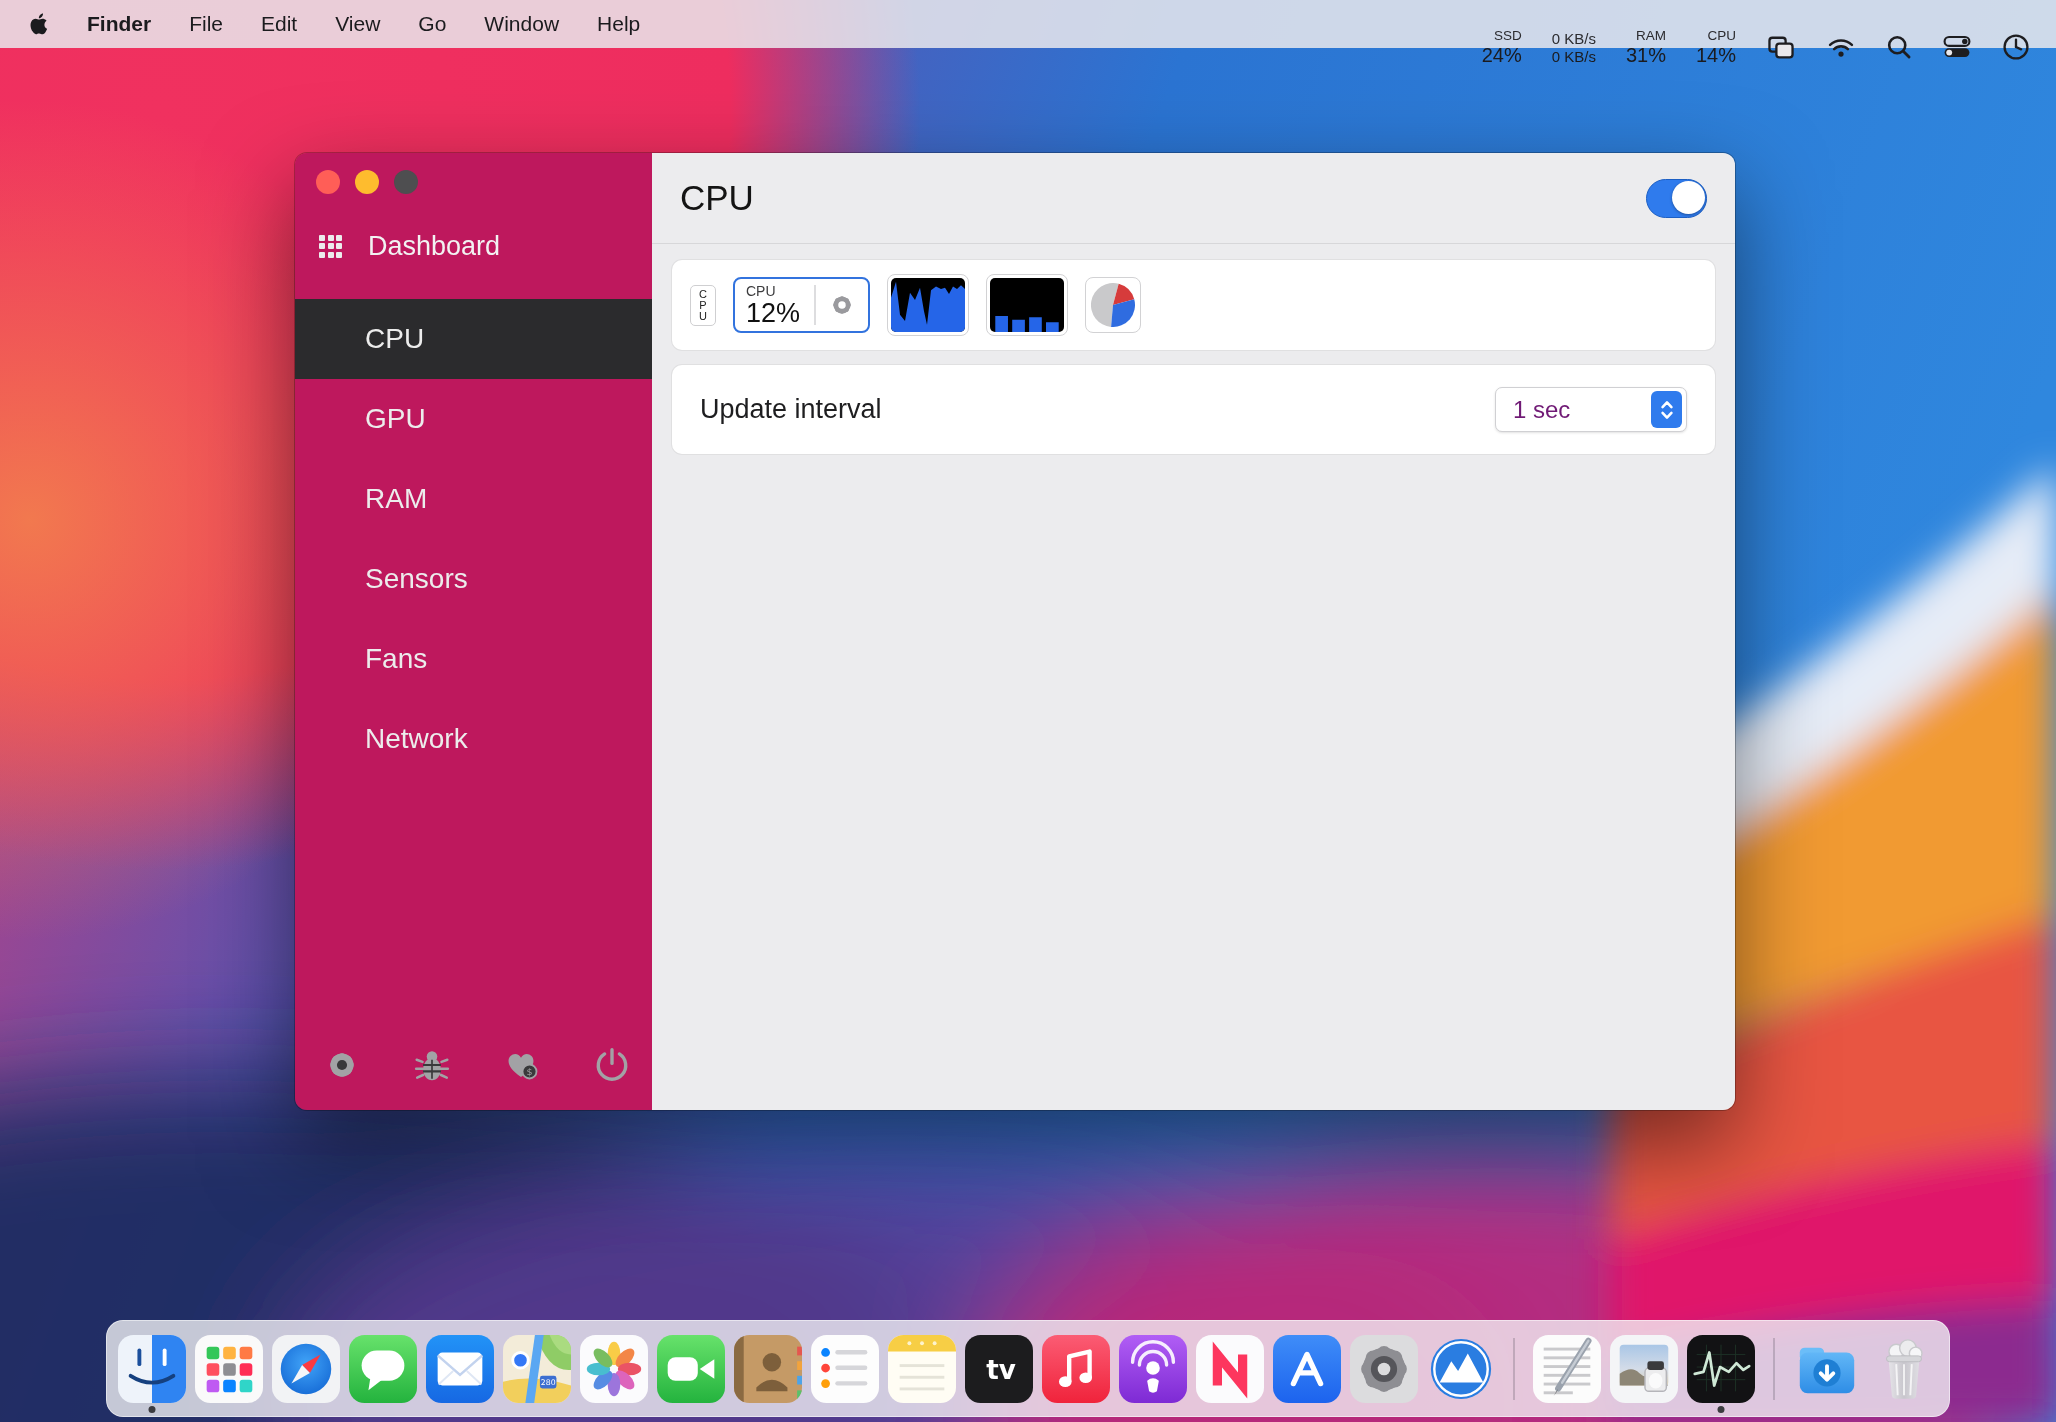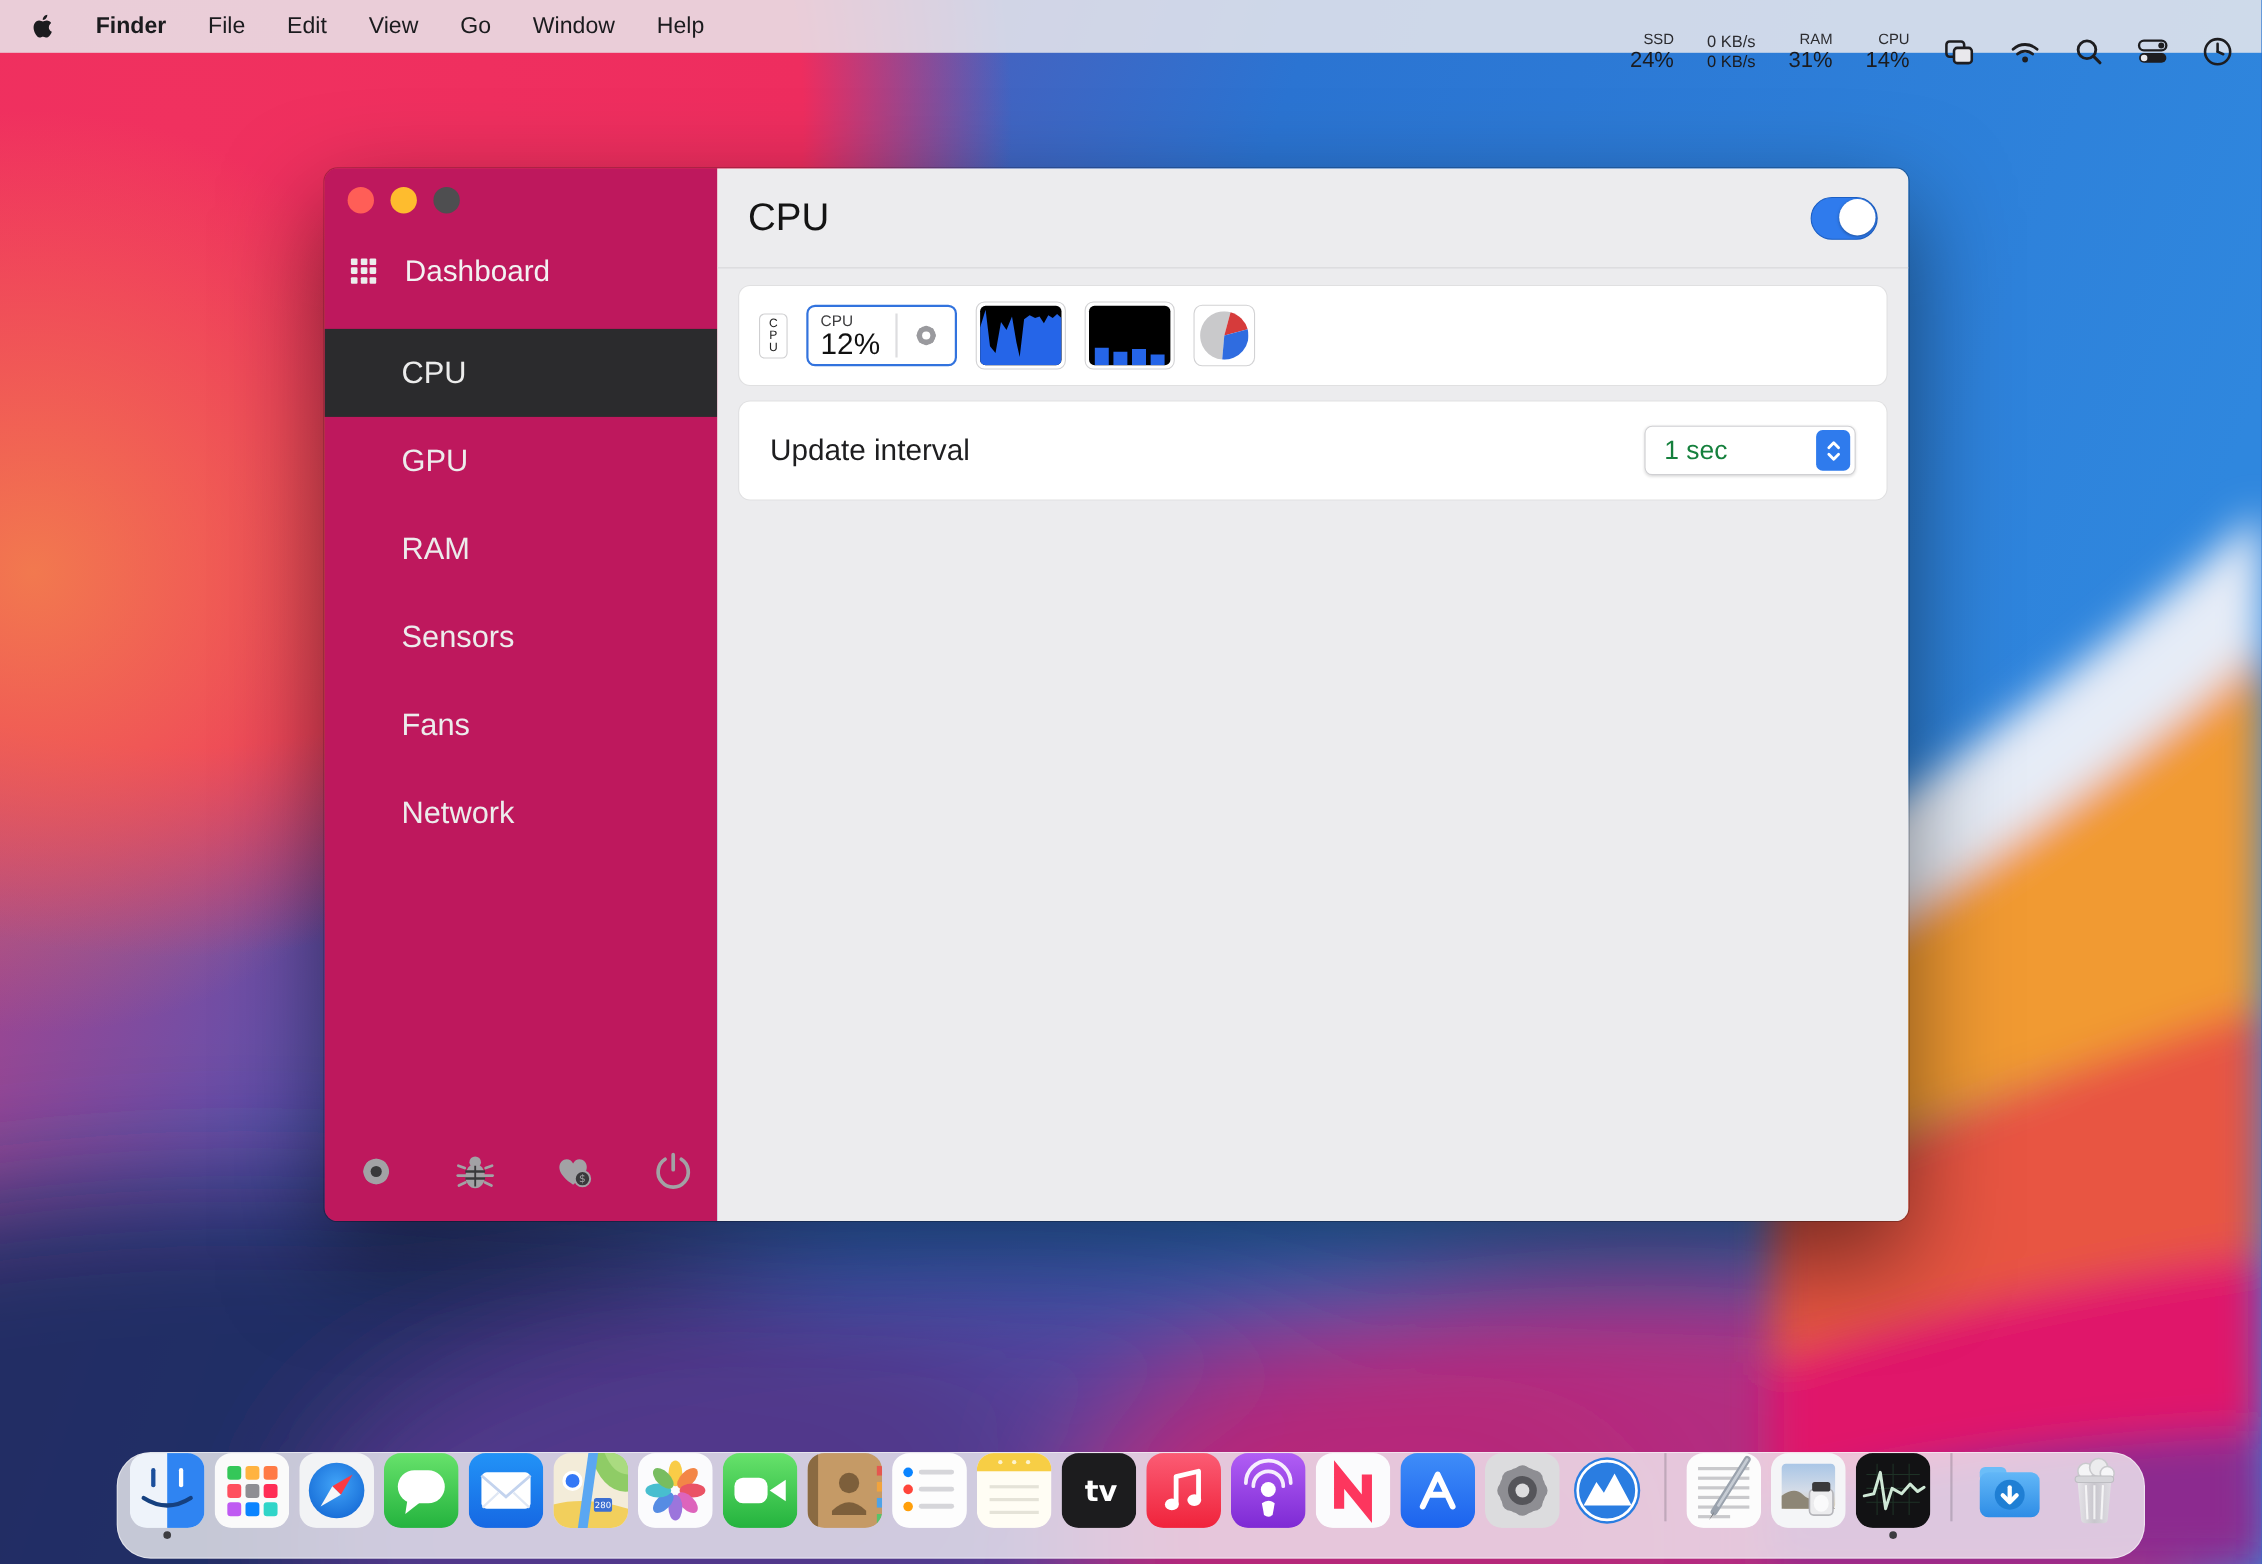--- a/index.html
+++ b/index.html
@@ -65,30 +65,30 @@
   .tw-gear { margin-right:12px; display:flex; }
   .thumb-frame { background:#fff; border:1.5px solid #d2d2d4; border-radius:8px; padding:3px; }
   .thumb-dark { background:#000; border-radius:5px; overflow:hidden; display:block; }
   .pie-frame { border:1.5px solid #d2d2d4; border-radius:8px; padding:5px; display:flex; }
 
   .settings-card { margin:15px 20px 0 20px; padding:4px 28px; }
   .setting-row { height:81px; display:flex; align-items:center; justify-content:space-between; }
   .setting-label { font-size:27px; color:#1e1e20; }
   .select { display:flex; align-items:center; background:#fff; border:1px solid #d0d0d3; border-radius:7px;
     height:45px; box-shadow:0 1px 2.5px rgba(0,0,0,0.12); cursor:pointer; }
-  .select .sel-value { font-size:24px; color:#15803d; padding-left:17px; flex:1; }
+  .select .sel-value { font-size:24px; color:#701a75; padding-left:17px; flex:1; }
   .select.w190 { width:192px; }
   .select.w130 { width:132px; }
   .stepper { width:31px; height:37px; background:#2f7bed; border-radius:6px; margin-right:4px;
     display:flex; align-items:center; justify-content:center; }
 
   
   .dock { position:absolute; bottom:5px; left:50%; transform:translateX(-50%); z-index:30;
     height:97px; background:rgba(243,243,246,0.78); border:1px solid rgba(255,255,255,0.5);
-    border-radius:31px; display:flex; align-items:flex-start; padding:0 11px; gap:9px; }
+    border-radius:17px; display:flex; align-items:center; padding:0 11px; gap:9px; }
   .dock-item { width:68px; height:68px; position:relative; flex-shrink:0; cursor:pointer; }
   .dock-item svg { width:68px; height:68px; display:block; }
   .dock-divider { width:2px; height:62px; background:rgba(60,60,67,0.22); margin:0 9px; }
   .run-dot { position:absolute; left:50%; bottom:-10px; transform:translateX(-50%);
     width:7px; height:7px; border-radius:50%; background:#3c3c40; }
 </style>
 </head>
 <body>
 
 <svg id="wallpaper" viewBox="0 0 2056 1422" preserveAspectRatio="none">

